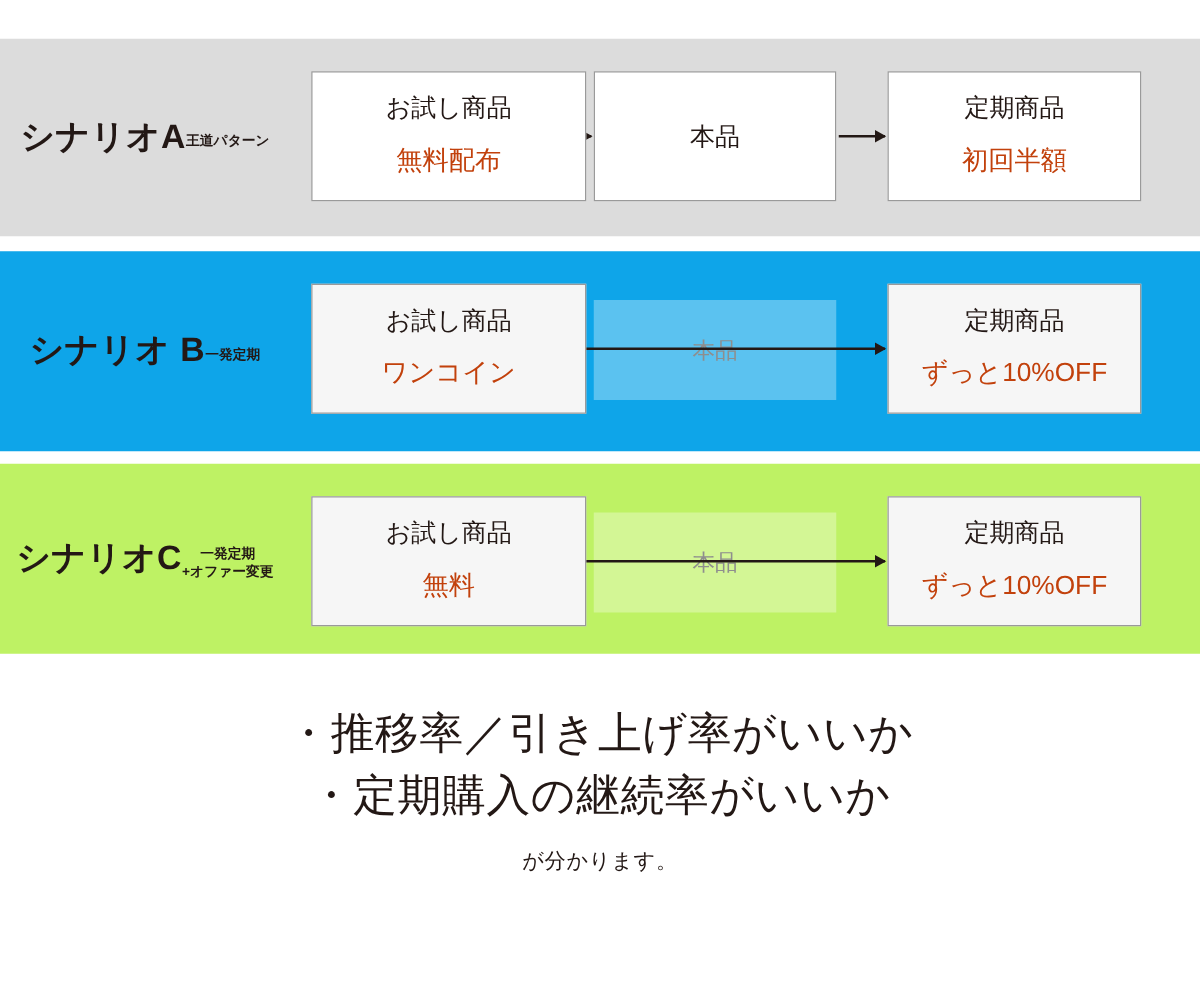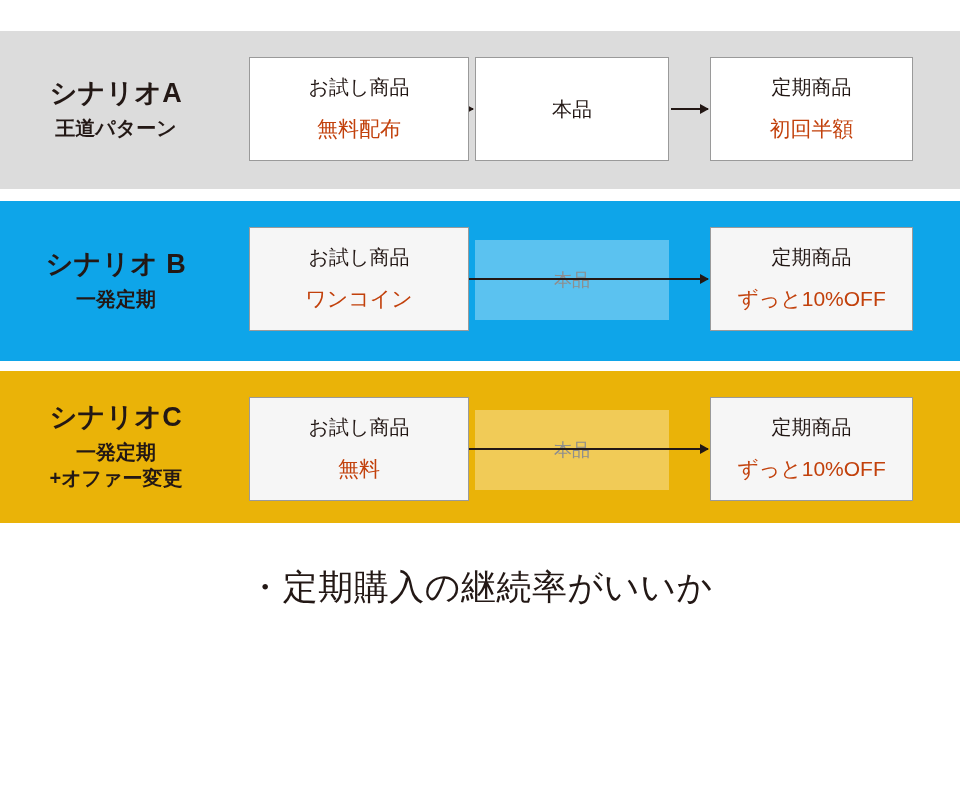--- a/index.html
+++ b/index.html
@@ -24,46 +24,46 @@
 
   
   .band {
     position: absolute;
     left: 0;
     width: 960px;
     box-sizing: border-box;
   }
   .band-a { top: 31px;  height: 158px; background: #dcdcdc; }
   .band-b { top: 201px; height: 160px; background: #0ea5e9; }
-  .band-c { top: 371px; height: 152px; background: #eab308; }
+  .band-c { top: 371px; height: 152px; background: #bef264; }
 
   
   .row-label {
     position: absolute;
     left: 0;
     top: 0;
     width: 232px;
     height: 100%;
     display: flex;
-    flex-direction: column;
+    flex-direction: row;
     align-items: center;
     justify-content: center;
     text-align: center;
   }
   .row-title {
     font-size: 27px;
     font-weight: bold;
     letter-spacing: 0.5px;
     color: #231815;
     line-height: 1.15;
     white-space: nowrap;
   }
   .row-sub {
     margin-top: 7px;
-    font-size: 20px;
+    font-size: 11px;
     font-weight: bold;
     color: #231815;
     line-height: 1.28;
     white-space: nowrap;
   }
 
   
   .box {
     position: absolute;
     box-sizing: border-box;
@@ -252,17 +252,19 @@
 
   <div class="box box-tint col3 boxrow-c">
     <div class="box-line-1">定期商品</div>
     <div class="box-line-2">ずっと10%OFF</div>
   </div>
 
   <div class="arrow arrow-c"></div>
 
   <div class="footer">
     <div class="footer-bullets">
+      <div class="footer-bullet">・推移率／引き上げ率がいいか</div>
       <div class="footer-bullet">・定期購入の継続率がいいか</div>
     </div>
+    <div class="footer-tail">が分かります。</div>
   </div>
 
 </div>
 
 </body></html>

